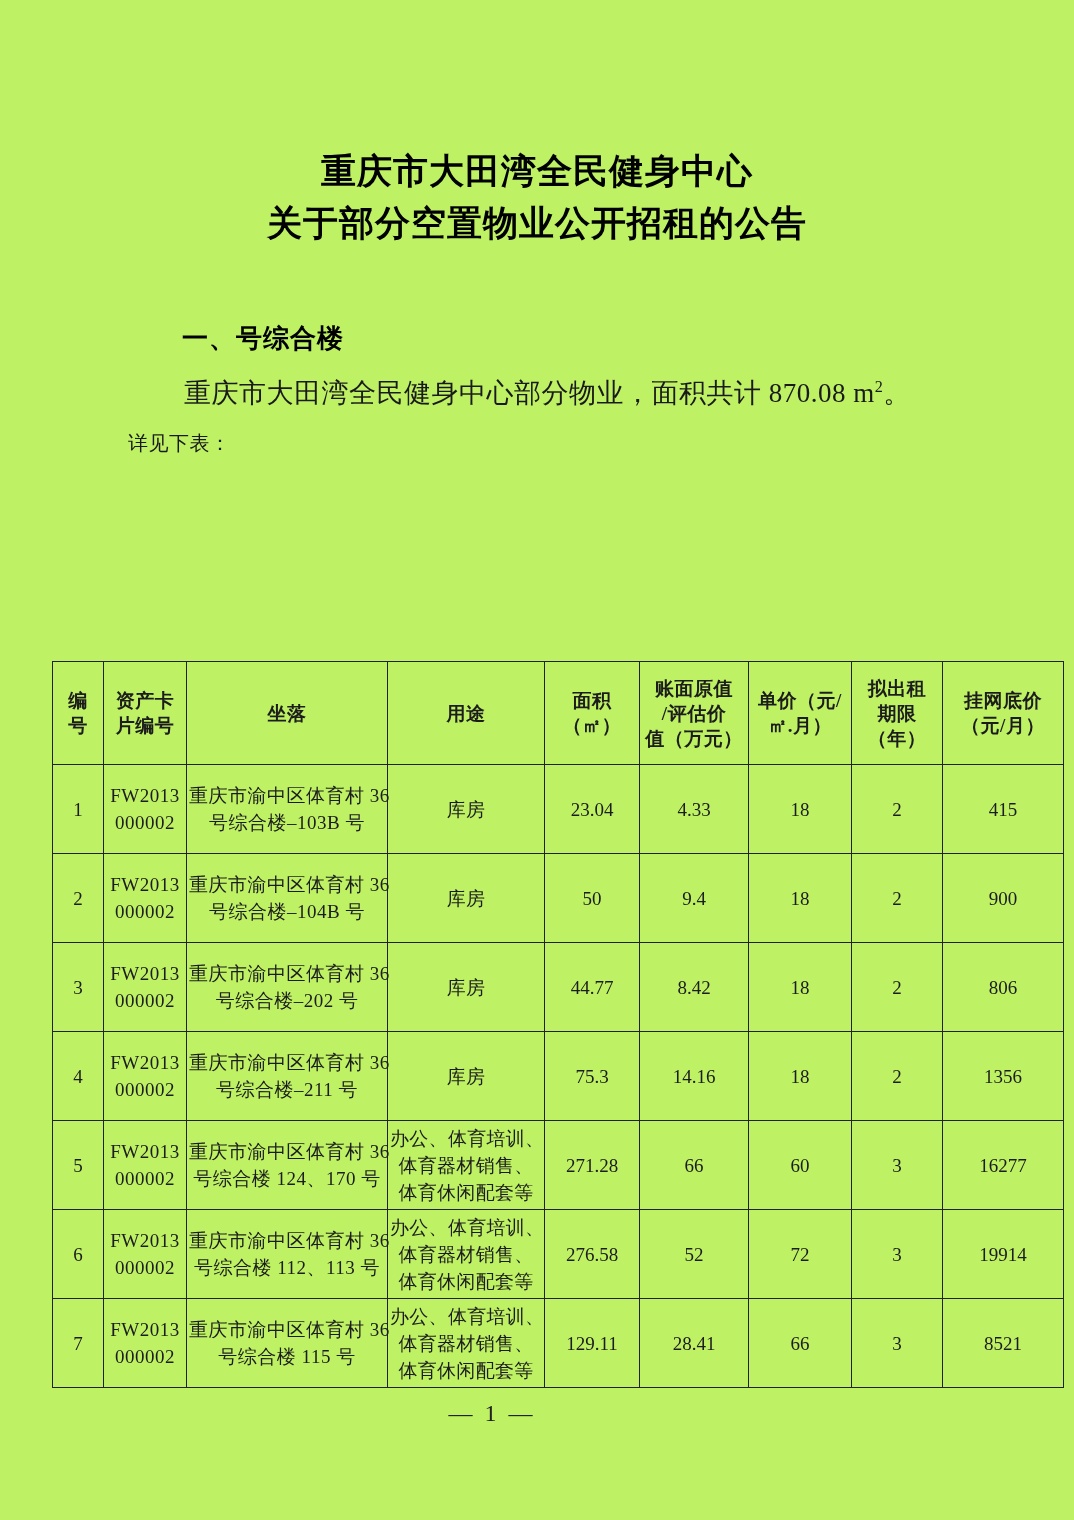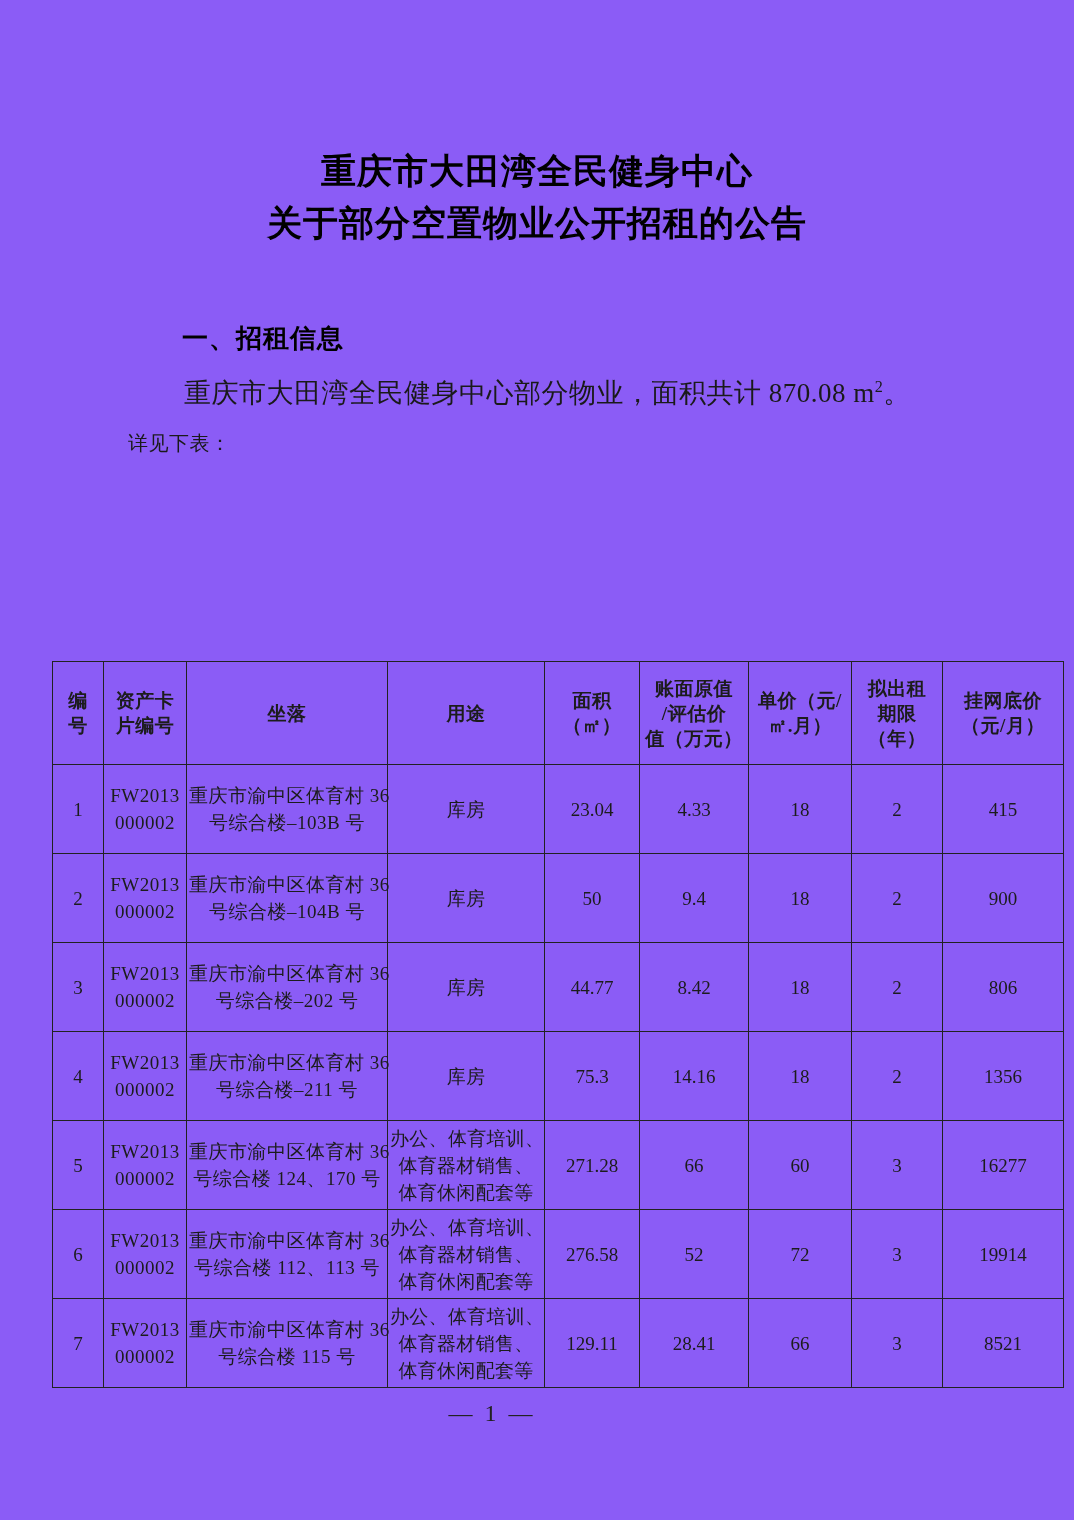--- a/index.html
+++ b/index.html
@@ -4,21 +4,21 @@
 <style>
   html, body {
     margin: 0;
     padding: 0;
     background: #ffffff;
   }
   .page {
     position: relative;
     width: 1074px;
     height: 1520px;
-    background: #8b5cf6;
+    background: #bef264;
     overflow: hidden;
     font-family: "Liberation Serif", "DejaVu Serif", serif;
     color: #1a1a1a;
   }
 
   
   .doc-title {
     position: absolute;
     left: 0;
     top: 146px;
@@ -154,21 +154,21 @@
 
 <div class="page">
 
   <div class="doc-title">
     <span class="tline">重庆市大田湾全民健身中心</span>
     <span class="tline">关于部分空置物业公开招租的公告</span>
   </div>
 
   <div class="body-block">
 
-    <div class="section-head">一、招租信息</div>
+    <div class="section-head">一、号综合楼</div>
 
     <div class="line-area"><span>重庆市大田湾全民健身中心部分物业，面积共计 </span><span>870.08</span><span class="sqm"> <span>m</span><sup>2</sup></span><span>。</span></div>
 
     <div class="line-see">详见下表：</div>
   </div>
 
   <div class="tbl-wrap">
     <table class="listing">
       <thead>
         <tr>

